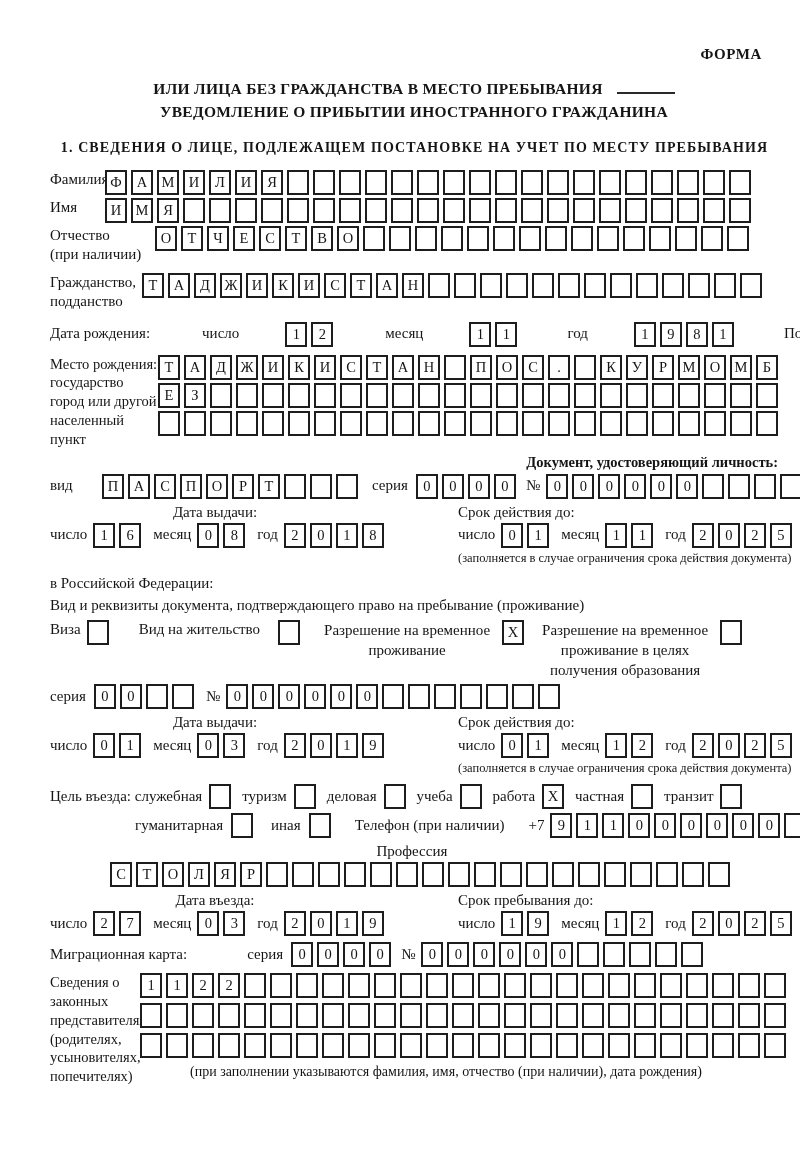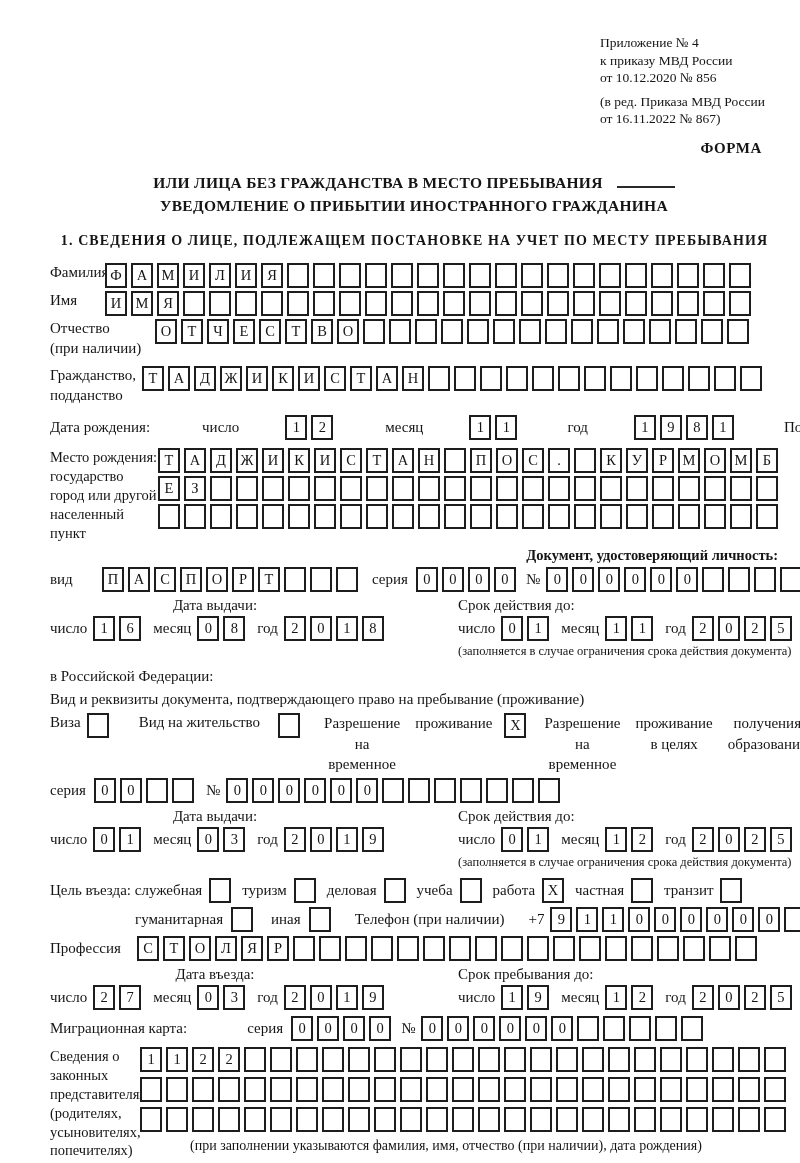--- a/index.html
+++ b/index.html
@@ -46,42 +46,33 @@
   .datehalf-r { flex:1; }
   .datecap { font-size:15px; text-align:center; width:330px; }
   .datecap-r { font-size:15px; text-align:left; width:310px; }
   .datefields { display:flex; align-items:center; margin-top:2px; }
   .datefields .lbl { margin-right:6px; }
   .datefields .grp { margin-left:12px; }
   .datenote { font-size:12.5px; margin-top:3px; white-space:nowrap; }
 
   .para { font-size:15px; line-height:1.5; margin-top:6px; }
 
-  .stack { display:flex; flex-direction:row; text-align:center; font-size:15px; line-height:1.35;gap:15px; }
+  .stack { display:flex; flex-direction:column; text-align:center; font-size:15px; line-height:1.35; }
 
   .goal .lbl { margin-left:11px; }
   .goal .lbl:first-child { margin-left:0; }
   .goal .cell { margin-left:7px; }
 
   .foot { font-size:14px; margin-top:5px; margin-left:140px; }
 </style>
 </head>
 <body>
 
 <div class="page">
 
-  <div class="hdr">
-    <div>Приложение № 4</div>
-    <div>к приказу МВД России</div>
-    <div>от 10.12.2020 № 856</div>
-    <div class="grp2">
-      <div>(в ред. Приказа МВД России</div>
-      <div>от 16.11.2022 № 867)</div>
-    </div>
-  </div>
 
   <div class="form-label">ФОРМА</div>
 
   <div class="title">
     <div><span>ИЛИ ЛИЦА БЕЗ ГРАЖДАНСТВА В МЕСТО ПРЕБЫВАНИЯ</span><span class="blank-line"></span></div>
     <div>УВЕДОМЛЕНИЕ О ПРИБЫТИИ ИНОСТРАННОГО ГРАЖДАНИНА</div>
   </div>
 
   <div class="section">1. СВЕДЕНИЯ О ЛИЦЕ, ПОДЛЕЖАЩЕМ ПОСТАНОВКЕ НА УЧЕТ ПО МЕСТУ ПРЕБЫВАНИЯ</div>
 
@@ -540,21 +531,21 @@
         <span class="cell">0</span>
         <span class="cell">0</span>
         <span class="cell">0</span>
         <span class="cell">0</span>
         <span class="cell">0</span>
         <span class="cell">0</span>
         <span class="cell"></span>
       </div>
   </div>
 
-  <div class="row mt4" style="align-items:center;">
+  <div class="row mt4" style="align-items:center;flex-direction:column;">
     <span class="lbl w75">Профессия</span>
     <div class="cells ml12">
         <span class="cell">С</span>
         <span class="cell">Т</span>
         <span class="cell">О</span>
         <span class="cell">Л</span>
         <span class="cell">Я</span>
         <span class="cell">Р</span>
         <span class="cell"></span>
         <span class="cell"></span>

